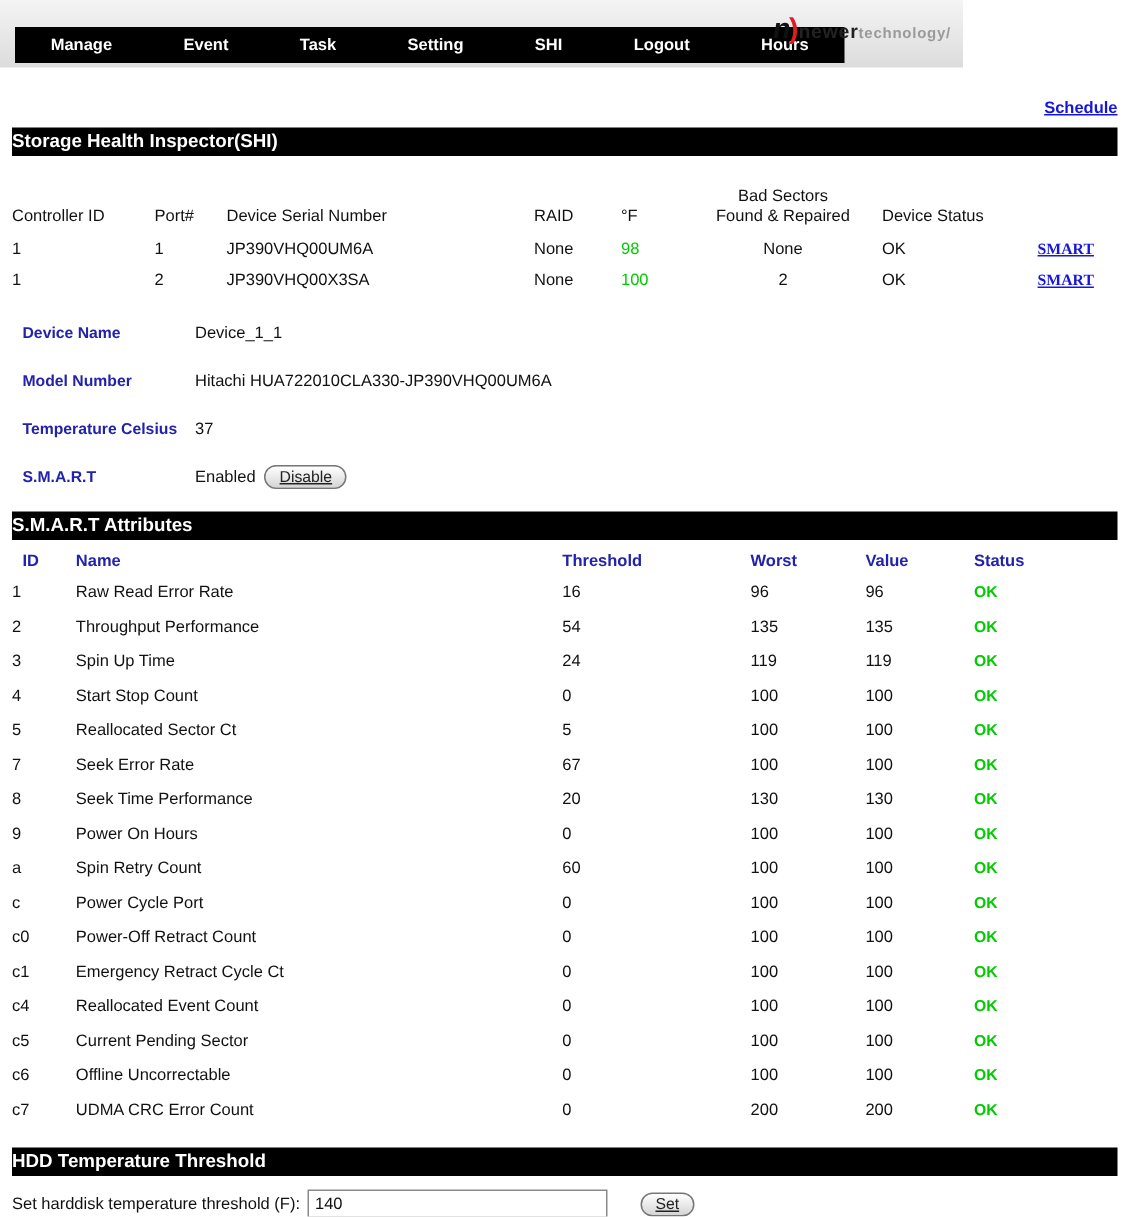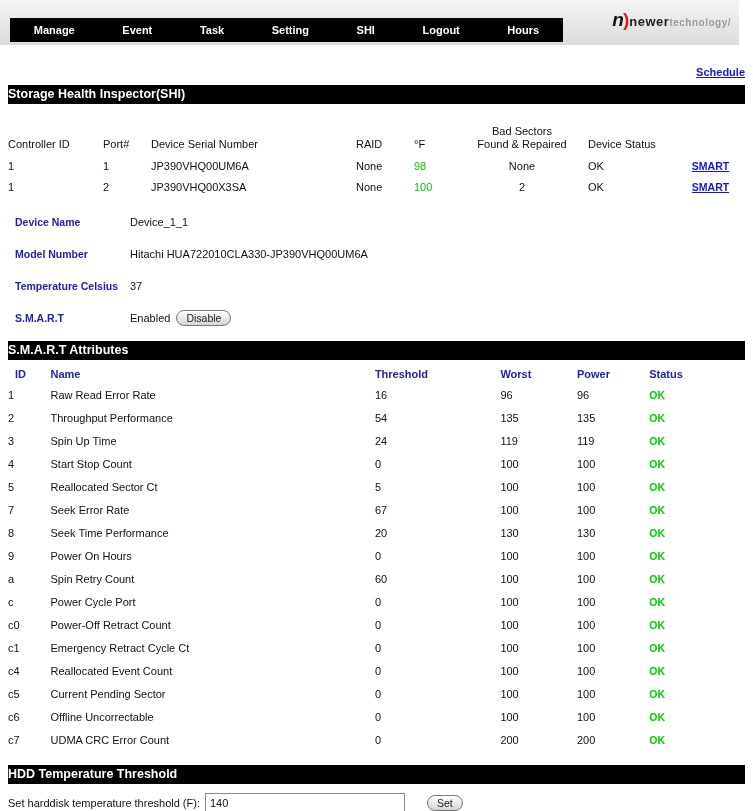--- a/index.html
+++ b/index.html
@@ -1,20 +1,20 @@
 <!DOCTYPE html>
 <html><head>
 <meta charset="utf-8">
 <style>
   * { margin:0; padding:0; box-sizing:border-box; }
   html,body { width:753px; height:811px; background:#fff; font-family:"Liberation Sans", sans-serif; }
   a { text-decoration:underline; cursor:pointer; }
 
   
-  .topband { position:relative; width:739px; height:45px;
+  .topband { position:relative; width:642px; height:45px;
              background:linear-gradient(#f4f4f4,#dcdcdc);padding-left:28px; }
   .navbar { position:absolute; left:10px; top:18px; width:553px; height:24px;
             background:#000; display:flex; align-items:center; justify-content:space-around; }
   .navbar a { color:#fff; font-size:11px; font-weight:bold; text-decoration:none; }
   .logo { position:absolute; right:8px; top:9px; display:flex; align-items:baseline; }
   .logo .mark-n { font-size:19px; font-weight:bold; font-style:italic; color:#111; letter-spacing:-1px; }
   .logo .mark-arrow { font-size:19px; font-weight:bold; color:#e01b22; margin-right:1px; letter-spacing:-1px; }
   .logo .word-bold { font-size:13px; font-weight:bold; color:#222; letter-spacing:0.5px; }
   .logo .word-light { font-size:10px; font-weight:bold; color:#9a9a9a; letter-spacing:0.5px; }
 
@@ -26,33 +26,33 @@
   .bar { margin:0 8px; height:19px; background:#000; color:#fff;
          font-size:12.5px; font-weight:bold; text-align:left; line-height:19px; }
 
   
   table { border-collapse:collapse; table-layout:fixed; }
   .shi-table { width:737px; margin:0 8px; font-size:11px; color:#111; }
   .shi-table th { font-weight:normal; text-align:left; padding:21px 0 4px 0; vertical-align:bottom; line-height:13px; }
   .shi-table td { padding:5px 0 4px 0; }
   .shi-table .center { text-align:center; }
   .shi-table .green { color:#00cc00; }
-  .shi-table .smartlink { text-align:center; }
+  .shi-table .smartlink { text-align:center;font-family:Liberation Serif, serif; }
   .shi-table a { color:#1515dd; font-weight:bold; font-size:10.5px; }
   .c-ctrl{width:95px;} .c-port{width:48px;} .c-serial{width:205px;} .c-raid{width:58px;}
   .c-temp{width:42px;} .c-bad{width:132px;} .c-stat{width:88px;} .c-smart{width:69px;}
 
   
   .details { margin:16px 0 0 15px; }
   .detail-row { display:flex; margin-bottom:15px; align-items:center; min-height:17px; }
   .detail-row .lbl { width:115px; color:#2222aa; font-size:10.5px; font-weight:bold; }
   .detail-row .val { color:#111; font-size:11px; }
   .pill-btn { margin-left:6px; font-family:"Liberation Sans",sans-serif; font-size:10.5px; color:#222;
               border:1px solid #777; border-radius:9px; padding:1px 9px;
-              background:linear-gradient(#ffffff,#d5d5d5); cursor:pointer; }
+              background:linear-gradient(#ffffff,#d5d5d5); cursor:pointer;text-decoration:underline; }
 
   
   .smart-bar { margin-top:12px; }
   .smart-table { width:737px; margin:0 8px; font-size:11px; color:#111; }
   .smart-table th { color:#2222aa; font-weight:bold; text-align:left; padding:8px 0 4px 0; font-size:11px; }
   .smart-table td { padding:5px 0 6px 0; }
   .smart-table .ok { color:#00cc00; font-weight:bold; font-size:10.5px; }
   .a-id{width:40px; padding-left:7px;} .a-name{width:305px;} .a-thr{width:118px;}
   .a-worst{width:72px;} .a-val{width:68px;} .a-stat{width:90px;}
   .smart-table th.a-id { padding-left:7px; }
@@ -173,21 +173,21 @@
     <col class="a-worst">
       <col class="a-val">
       <col class="a-stat">
   </colgroup>
   <thead>
     <tr>
       <th class="a-id">ID</th>
       <th>Name</th>
       <th>Threshold</th>
       <th>Worst</th>
-      <th>Power</th>
+      <th>Value</th>
       <th>Status</th>
     </tr>
   </thead>
   <tbody id="smart-tbody">
   <tr>
     <td class="a-id">1</td>
     <td>Raw Read Error Rate</td>
     <td>16</td>
     <td>96</td>
     <td>96</td>

